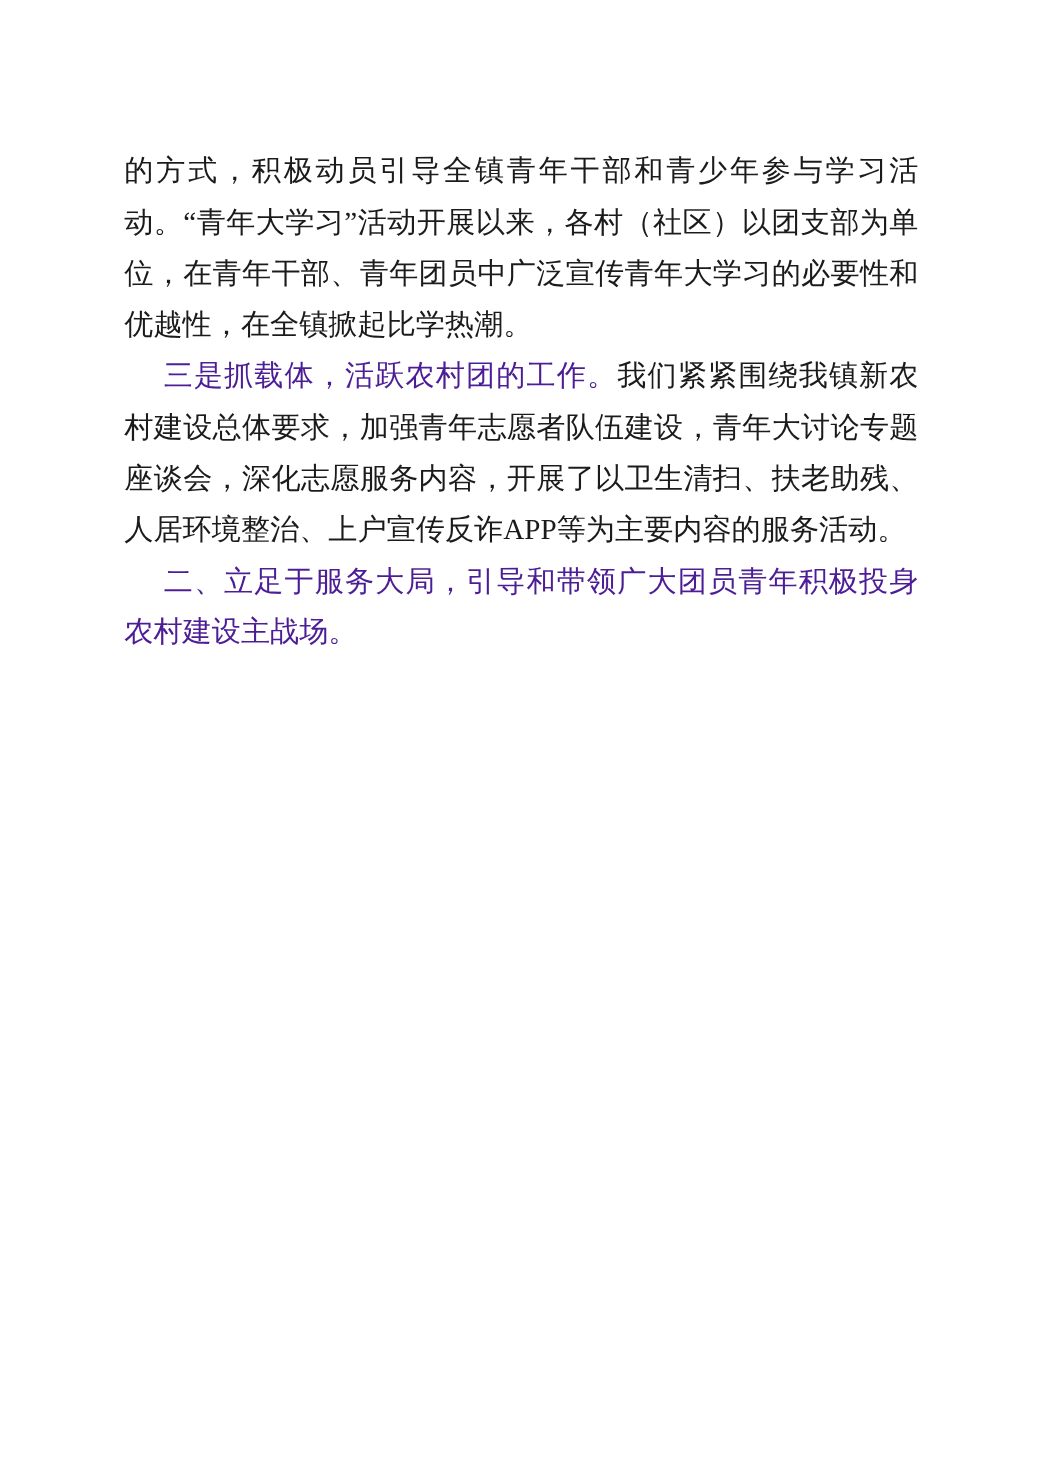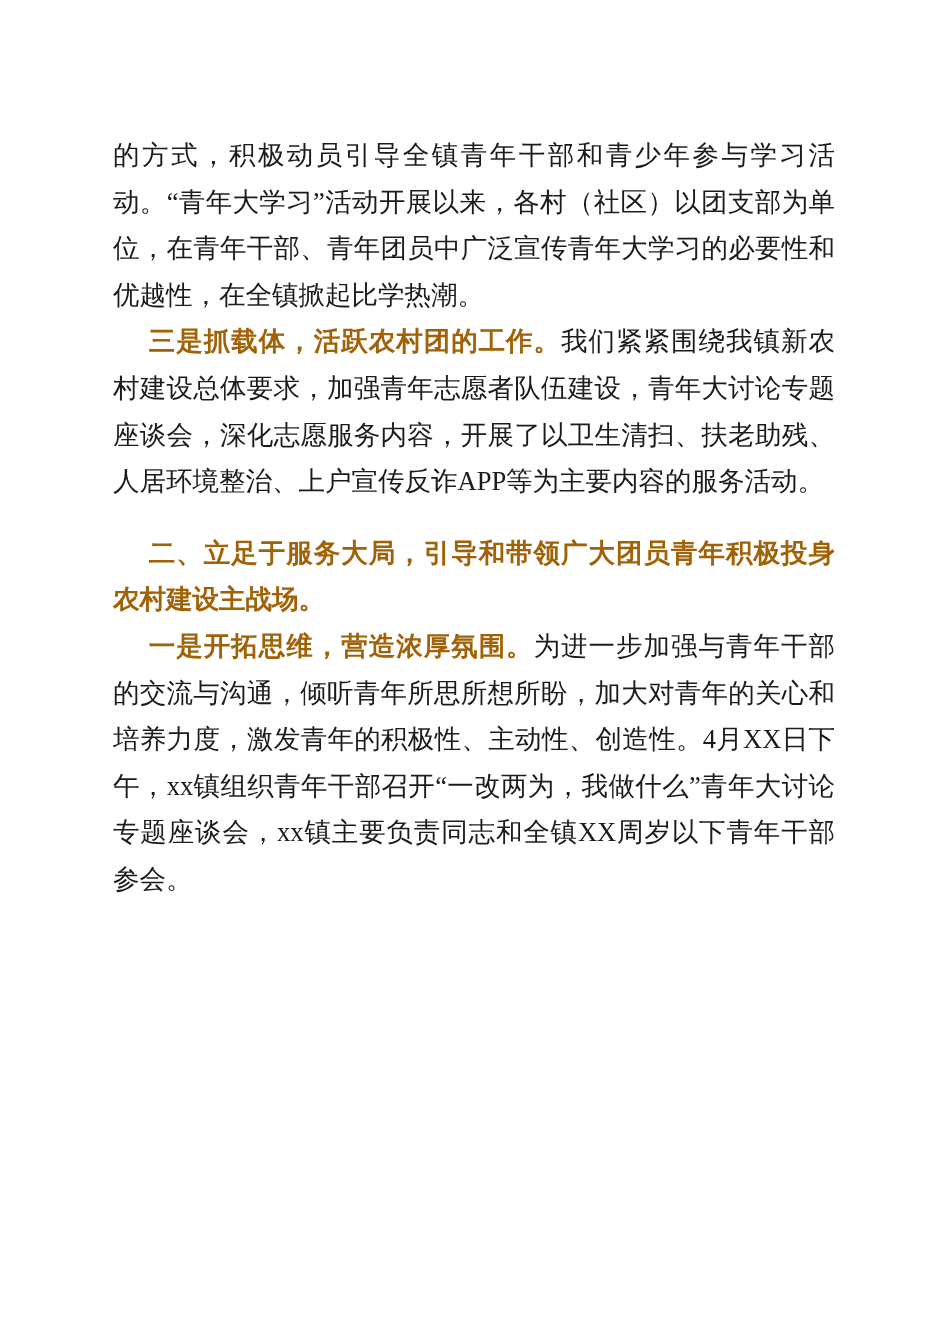--- a/index.html
+++ b/index.html
@@ -31,30 +31,28 @@
     text-justify: inter-character;
     word-break: break-all;
   }
   .para.indent {
     text-indent: 1.35em;
   }
   .para.heading {
     font-family: "Liberation Sans", "DejaVu Sans", sans-serif;
     font-weight: 700;
     color: #111111;
-    margin-top: 25px;
   }
   .seg.bold {
-    font-weight: 700;
-    color: #a16207;
+    font-weight: 400;
+    color: #4c1d95;
   }
 </style>
 </head>
 <body>
 
 <div class="page">
   <div class="doc-content" id="doc-content" style="background: rgb(255, 255, 255);">
       <p class="para body"><span class="seg">的方式，积极动员引导全镇青年干部和青少年参与学习活动。“青年大学习”活动开展以来，各村（社区）以团支部为单位，在青年干部、青年团员中广泛宣传青年大学习的必要性和优越性，在全镇掀起比学热潮。</span></p>
       <p class="para body indent"><span class="seg bold">三是抓载体，活跃农村团的工作。</span><span class="seg">我们紧紧围绕我镇新农村建设总体要求，加强青年志愿者队伍建设，青年大讨论专题座谈会，深化志愿服务内容，开展了以卫生清扫、扶老助残、人居环境整治、上户宣传反诈APP等为主要内容的服务活动。</span></p>
       <p class="para heading indent"><span class="seg bold">二、立足于服务大局，引导和带领广大团员青年积极投身农村建设主战场。</span></p>
-      <p class="para body indent"><span class="seg bold">一是开拓思维，营造浓厚氛围。</span><span class="seg">为进一步加强与青年干部的交流与沟通，倾听青年所思所想所盼，加大对青年的关心和培养力度，激发青年的积极性、主动性、创造性。4月XX日下午，xx镇组织青年干部召开“一改两为，我做什么”青年大讨论专题座谈会，xx镇主要负责同志和全镇XX周岁以下青年干部参会。</span></p>
     </div>
 </div>
 
 </body></html>

